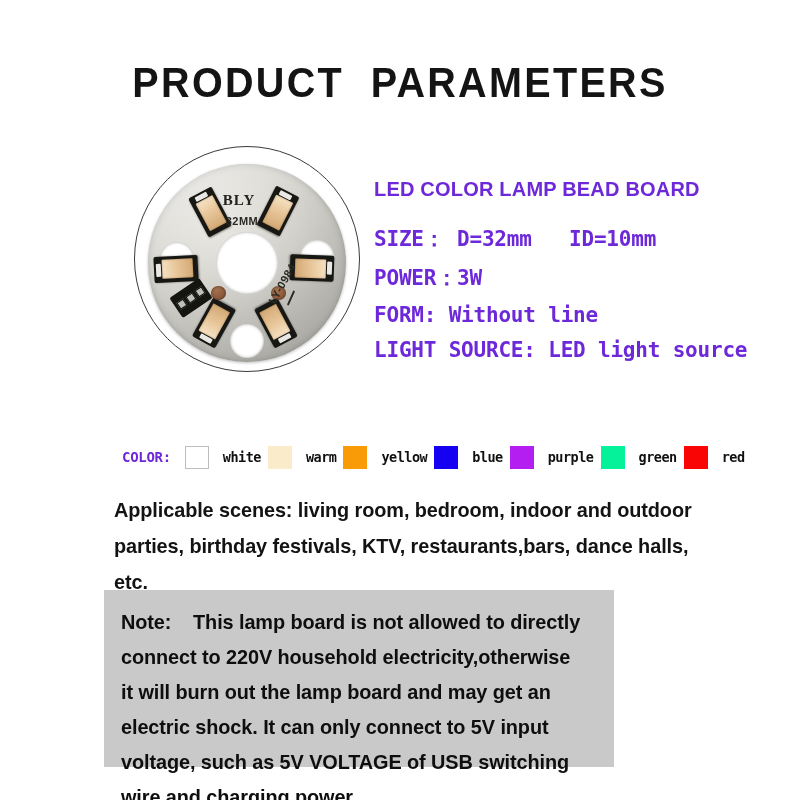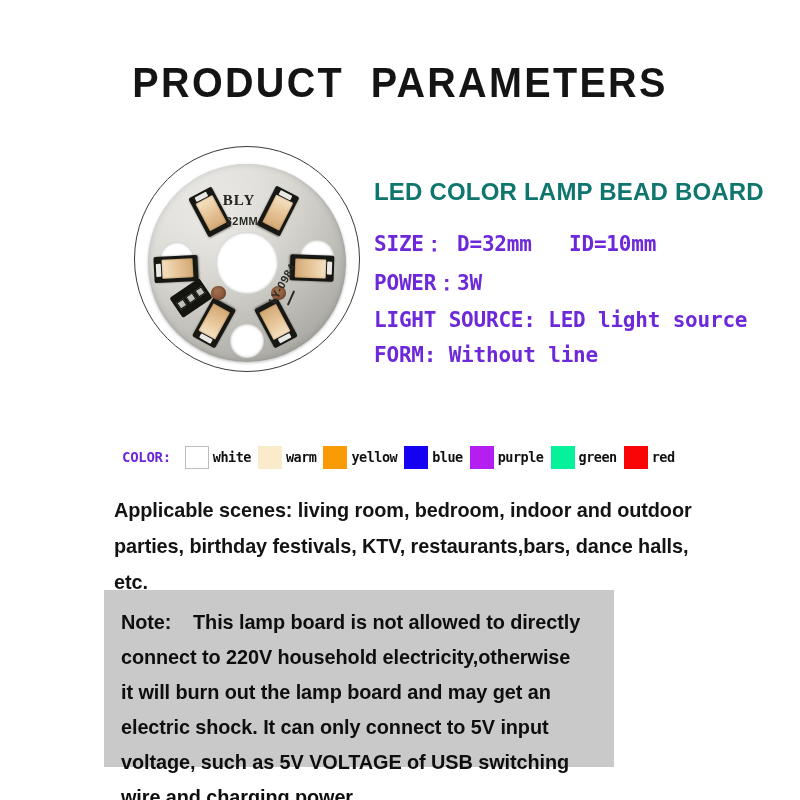--- a/index.html
+++ b/index.html
@@ -218,23 +218,23 @@
 
   
   #specs {
     position: absolute;
     left: 374px;
     top: 178px;
     width: 420px;
   }
   #spec-heading {
     font-family: "Liberation Sans Narrow", "Liberation Sans", sans-serif;
-    font-size: 24px;
-    font-weight: 700;
-    color: #0f766e;
+    font-size: 20px;
+    font-weight: 700;
+    color: #6d28d9;
     letter-spacing: 0.2px;
     white-space: pre;
     margin-bottom: 24px;
   }
   .spec-line {
     font-family: "DejaVu Sans Mono", "Liberation Mono", monospace;
     font-size: 21px;
     font-weight: 700;
     color: #6d28d9;
     letter-spacing: -0.2px;
@@ -256,20 +256,21 @@
     font-size: 14px;
     font-weight: 700;
     color: #6d28d9;
     margin-right: 14px;
     letter-spacing: -0.3px;
   }
   .color-item {
     display: flex;
     align-items: center;
     margin-right: 7px;
+    gap: 10px;
   }
   .color-swatch {
     width: 24px;
     height: 23px;
     margin-right: 4px;
     flex: 0 0 auto;
   }
   .color-name {
     font-family: "DejaVu Sans Mono", "Liberation Mono", monospace;
     font-size: 13.5px;
@@ -354,22 +355,22 @@
     <div id="silk-brand">BLY</div>
     <div id="silk-size">32MM</div>
     <div id="silk-model">LY-0984</div>
   </div>
 </div>
 
 <div id="specs">
   <div id="spec-heading">LED COLOR LAMP BEAD BOARD</div>
   <div class="spec-line">SIZE： D=32mm   ID=10mm</div>
   <div class="spec-line">POWER：3W</div>
+  <div class="spec-line">FORM: Without line</div>
   <div class="spec-line">LIGHT SOURCE: LED light source</div>
-  <div class="spec-line">FORM: Without line</div>
 </div>
 
 <div id="color-row">
   <span id="color-row-label">COLOR:</span>
 
   <span class="color-item">
     <span class="color-swatch" style="background: rgb(255, 255, 255); border: 1px solid rgb(189, 189, 189);"></span>
     <span class="color-name">white</span>
   </span>
 

